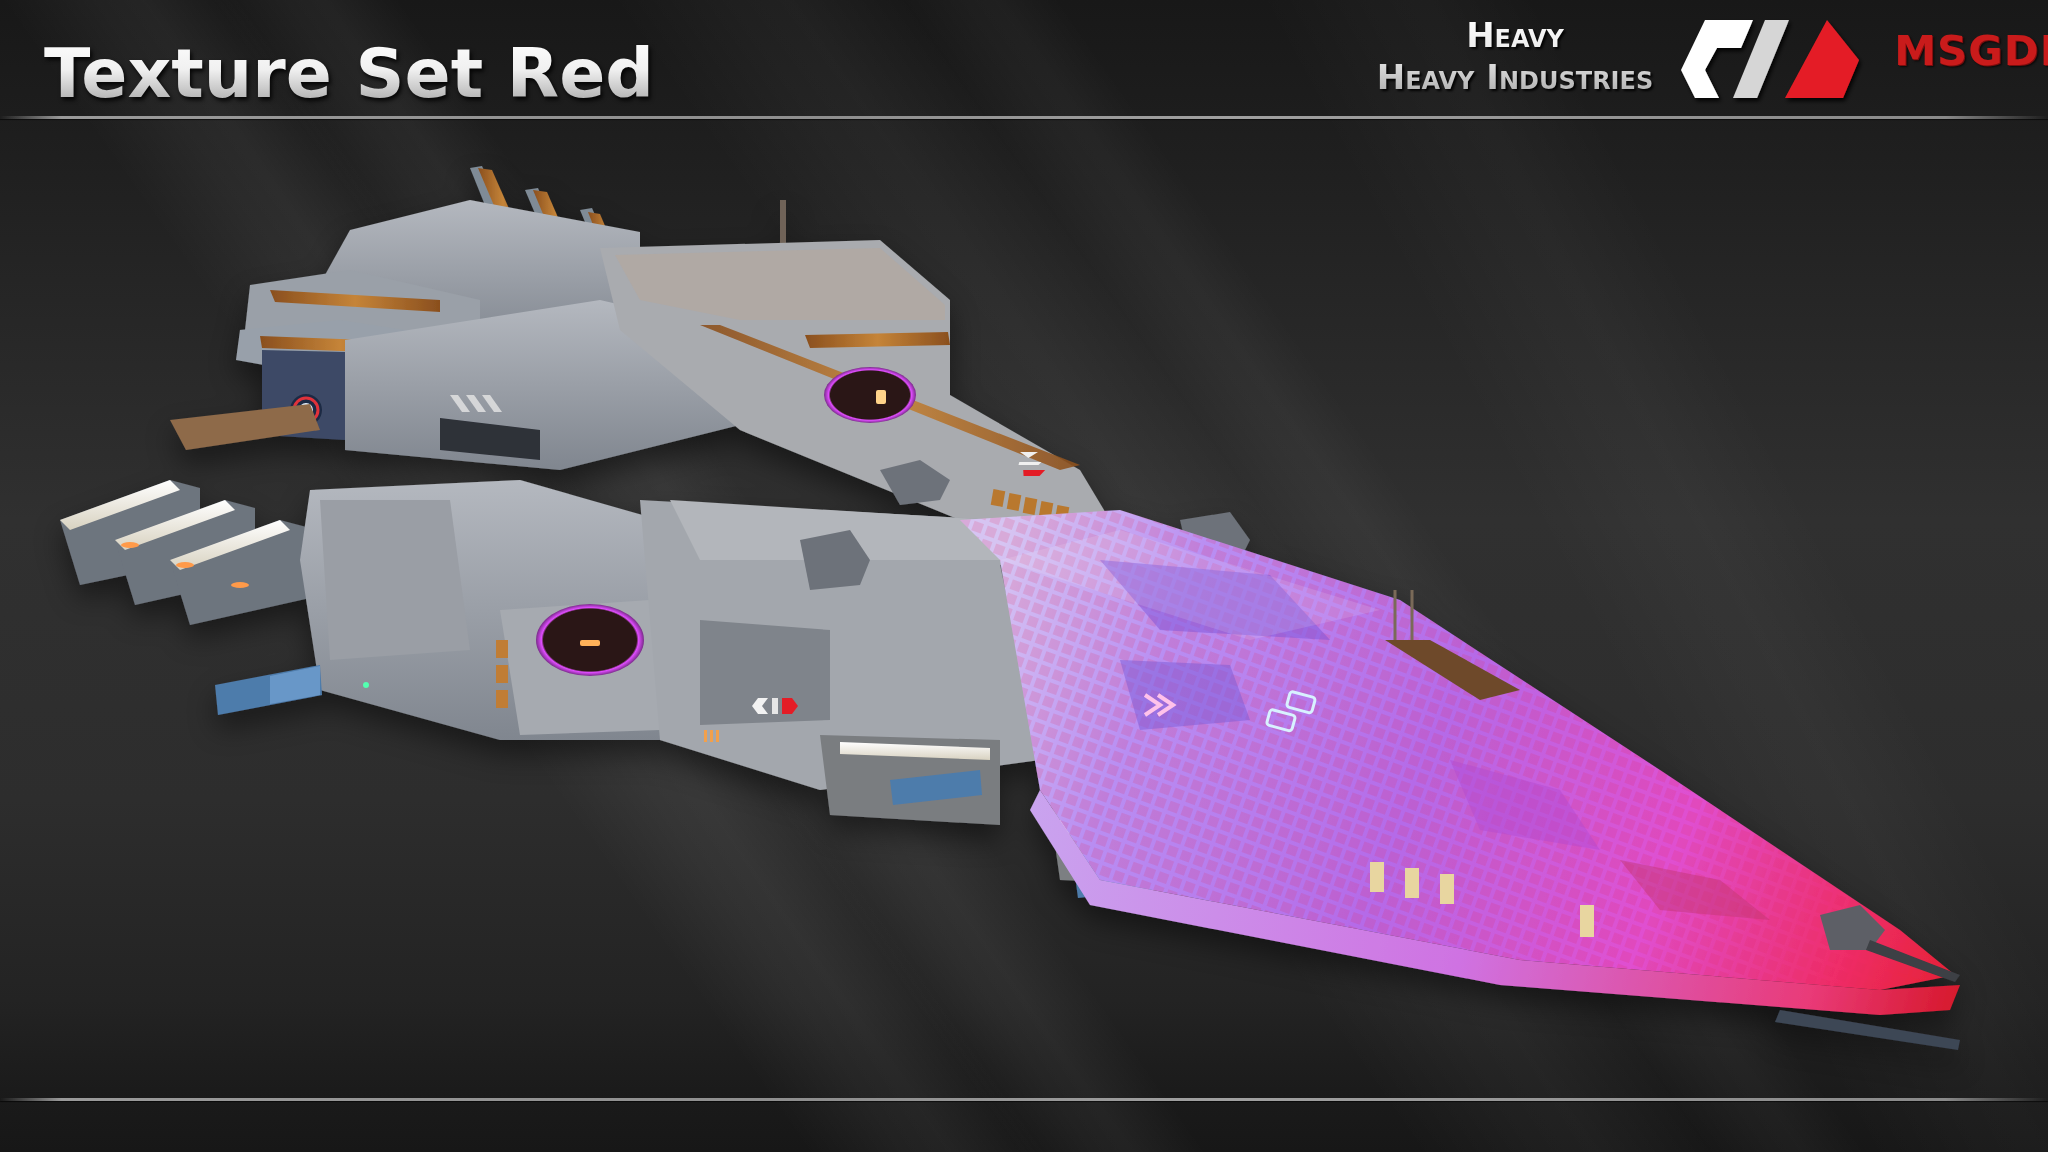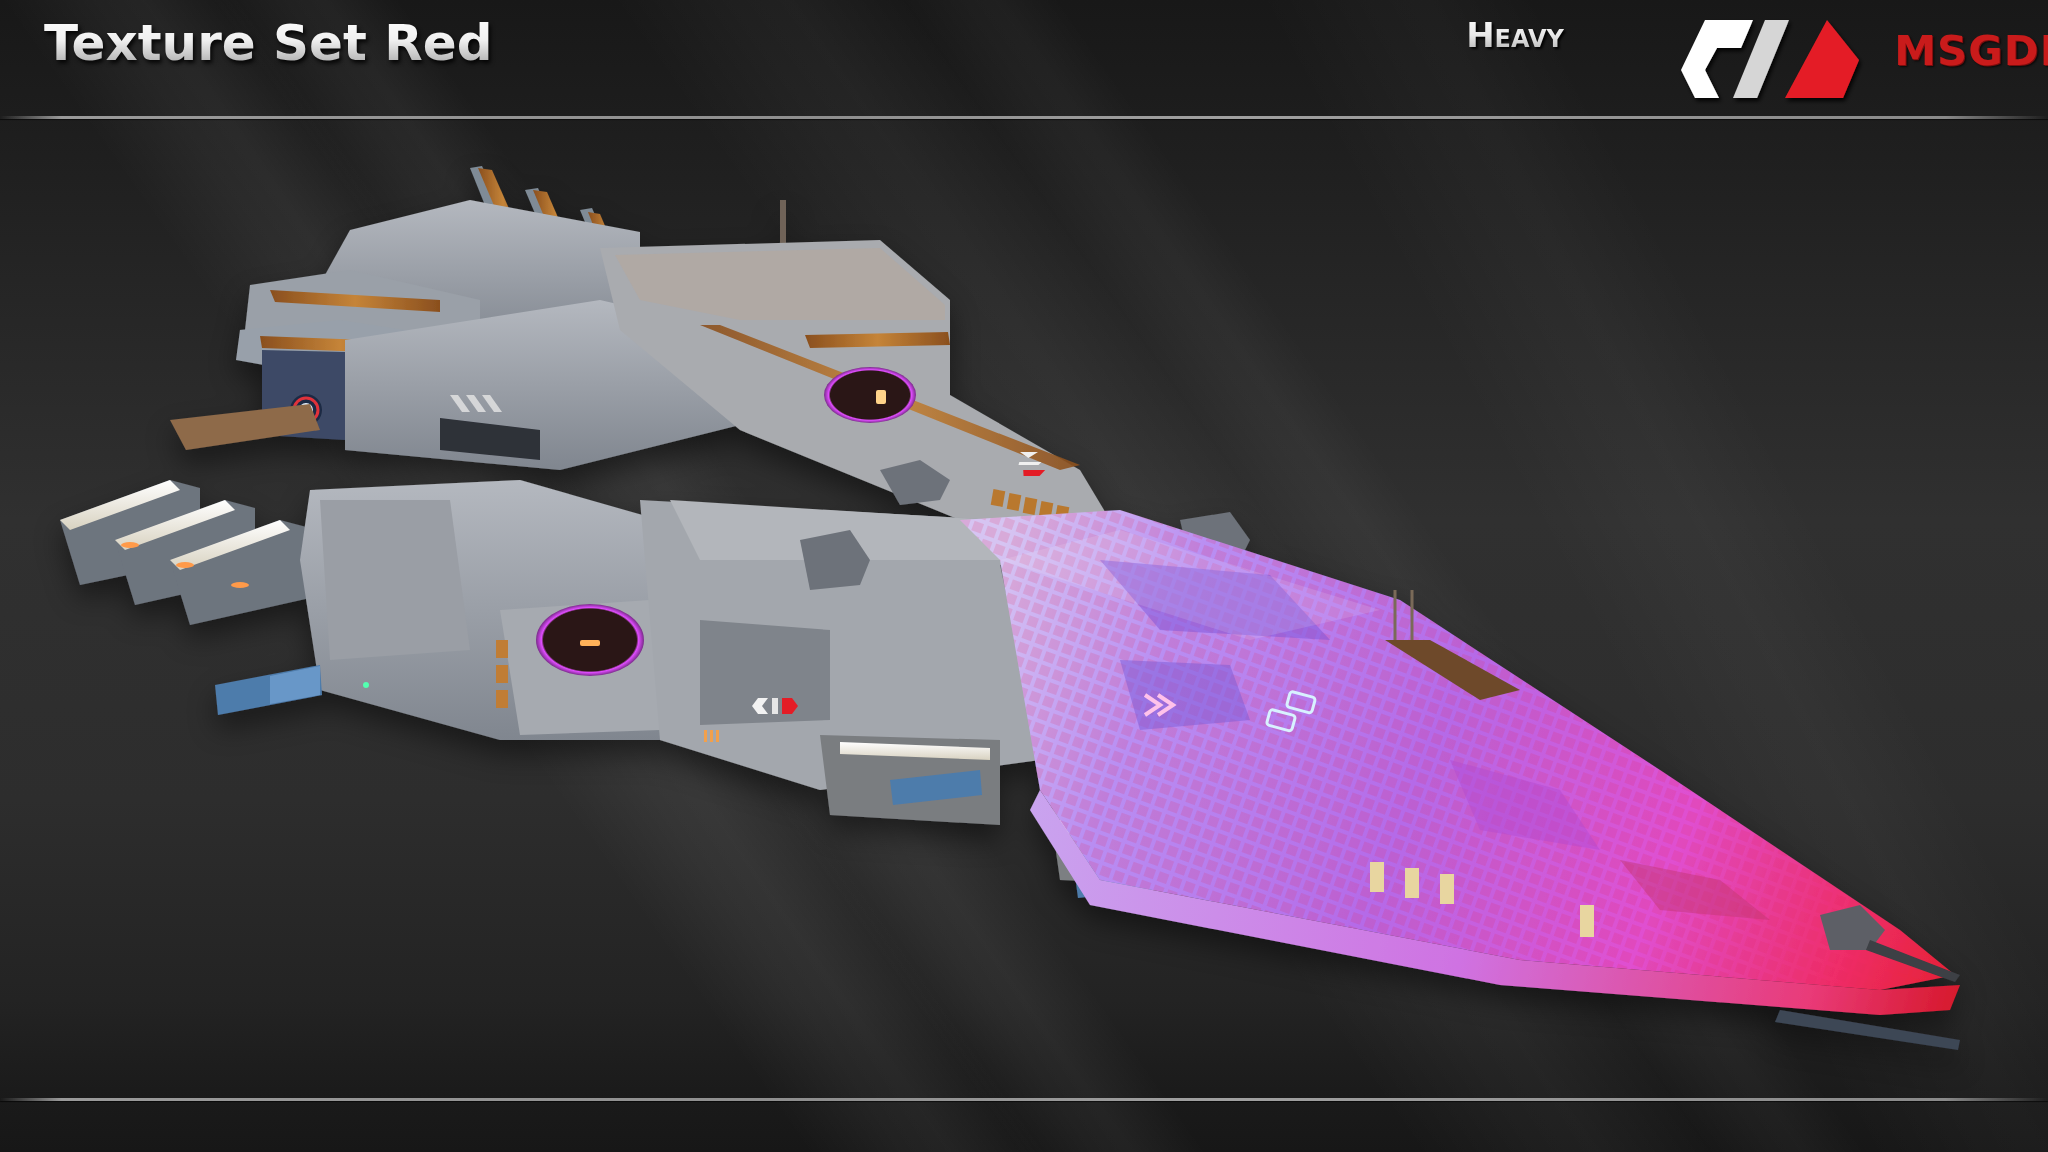--- a/index.html
+++ b/index.html
@@ -29,23 +29,23 @@
   .rule {
     position: absolute; left: 0; right: 0; height: 3px;
     background: linear-gradient(90deg, rgba(150,150,150,0) 0%, #9a9a9a 3%, #8e8e8e 40%, #a0a0a0 60%, #8a8a8a 95%, rgba(140,140,140,0) 100%);
     box-shadow: 0 1px 1px rgba(0,0,0,.6);
   }
   .rule.top { top: 116px; }
   .rule.bottom { top: 1098px; }
 
   
   .title {
-    position: absolute; left: 44px; top: 14px;
+    position: absolute; left: 44px; top: 34px;
     font-family: "DejaVu Sans", sans-serif; font-weight: bold;
-    font-size: 50px; letter-spacing: 0px;
+    font-size: 68px; letter-spacing: 0px;
     background: linear-gradient(180deg, #ffffff 0%, #f0f0f0 45%, #b9b9b9 80%, #9d9d9d 100%);
     -webkit-background-clip: text; background-clip: text; color: transparent;
     filter: drop-shadow(2px 3px 2px rgba(0,0,0,.85));
   }
   .brand {
     position: absolute; top: 14px; left: 1370px; width: 290px;
     text-align: center; font-weight: bold; font-variant: small-caps;
     background: linear-gradient(180deg, #ffffff 0%, #e8e8e8 50%, #a9a9a9 100%);
     -webkit-background-clip: text; background-clip: text; color: transparent;
     filter: drop-shadow(2px 2px 1px rgba(0,0,0,.9));
@@ -280,20 +280,21 @@
   </g>
 </svg>
 
 <div class="rule top"></div>
 <div class="rule bottom"></div>
 
 <div class="title">Texture Set Red</div>
 
 <div class="brand">
   <span class="l1">Heavy</span>
+  <span class="l2">Heavy Industries</span>
 </div>
 
 <svg class="logo" viewBox="0 0 190 96" xmlns="http://www.w3.org/2000/svg">
   <defs>
     <filter id="lshadow" x="-20%" y="-20%" width="140%" height="140%">
       <feDropShadow dx="2" dy="3" stdDeviation="2" flood-color="#000" flood-opacity="0.9"></feDropShadow>
     </filter>
   </defs>
   <g filter="url(#lshadow)">
 

